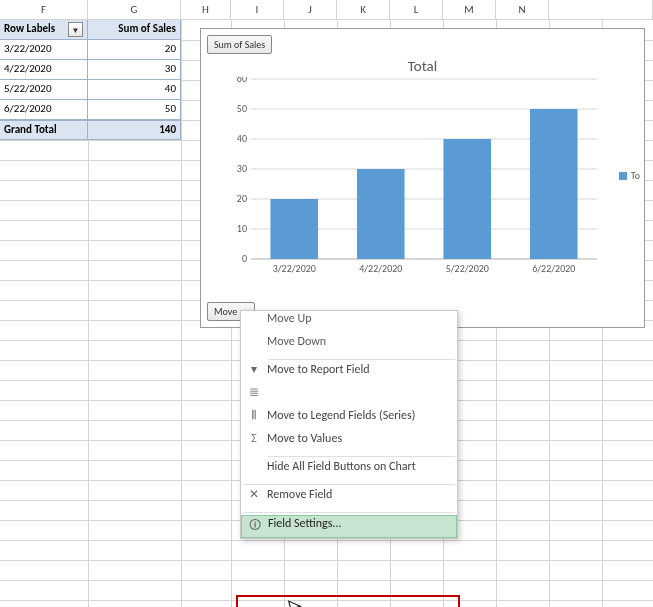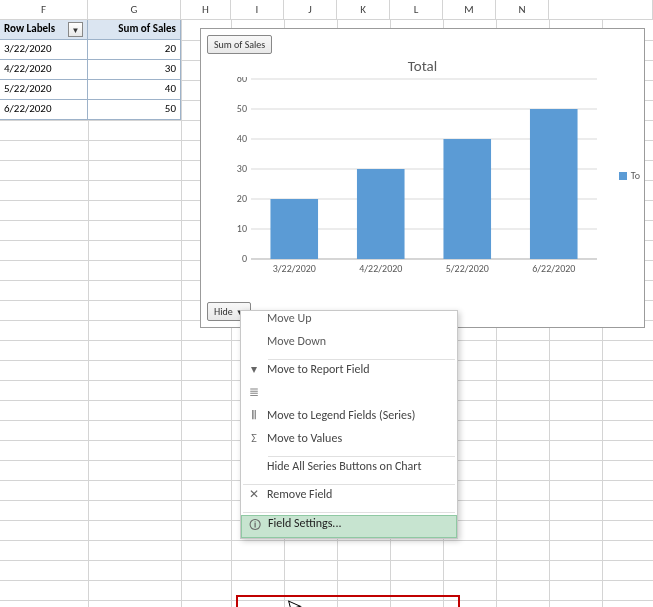--- a/index.html
+++ b/index.html
@@ -271,20 +271,24 @@
       </div>
       <div class="pivot-row">
         <div class="pivot-cell" style="width: 88px;">5/22/2020</div>
         <div class="pivot-cell right-align" style="width: 93px;">40</div>
       </div>
       <div class="pivot-row">
         <div class="pivot-cell" style="width: 88px;">6/22/2020</div>
         <div class="pivot-cell right-align" style="width: 93px;">50</div>
       </div>
     </div>
+  <div class="pivot-row">
+    <div class="pivot-cell pivot-total" style="width:88px">Grand Total</div>
+    <div class="pivot-cell pivot-total right-align" style="width:93px">140</div>
+  </div>
 </div>
 
 <div class="chart-container">
   <div class="field-btn" style="top:6px;left:6px">
     <span>Sum of Sales</span>
   </div>
   <div class="chart-title">Total</div>
   <div class="plot">
     <svg viewBox="0 0 370 200" preserveAspectRatio="none" id="chart-svg">
         <line class="grid-line" x1="22" y1="182" x2="368" y2="182"></line>
@@ -310,21 +314,21 @@
         <text x="238.25" y="195" text-anchor="middle" font-size="10" fill="#595959">5/22/2020</text>
         <rect class="bar" x="300.9625" y="32" width="47.575" height="150"></rect>
         <text x="324.75" y="195" text-anchor="middle" font-size="10" fill="#595959">6/22/2020</text>
       </svg>
   </div>
   <div class="legend">
     <span class="legend-swatch"></span>
     <span>To</span>
   </div>
   <div class="field-btn" style="bottom:6px;left:6px">
-    <span>Hide</span>
+    <span>Move</span>
     <span style="font-size:8px">▼</span>
   </div>
 </div>
 
 <div class="context-menu" id="context-menu">
     <div class="menu-item">
       <div class="menu-icon"></div>
       <span>Move Up</span>
     </div>
     <div class="menu-item">
@@ -343,21 +347,21 @@
       <div class="menu-icon">⦀</div>
       <span>Move to Legend Fields (Series)</span>
     </div>
     <div class="menu-item enabled">
       <div class="menu-icon">Σ</div>
       <span>Move to Values</span>
     </div>
     <div class="menu-sep"></div>
     <div class="menu-item enabled">
       <div class="menu-icon"></div>
-      <span>Hide All Series Buttons on Chart</span>
+      <span>Hide All Field Buttons on Chart</span>
     </div>
     <div class="menu-sep-full"></div>
     <div class="menu-item enabled">
       <div class="menu-icon">✕</div>
       <span>Remove Field</span>
     </div>
     <div class="menu-sep-full"></div>
     <div class="menu-item enabled highlighted">
       <div class="menu-icon">🛈</div>
       <span>Field Settings...</span>

